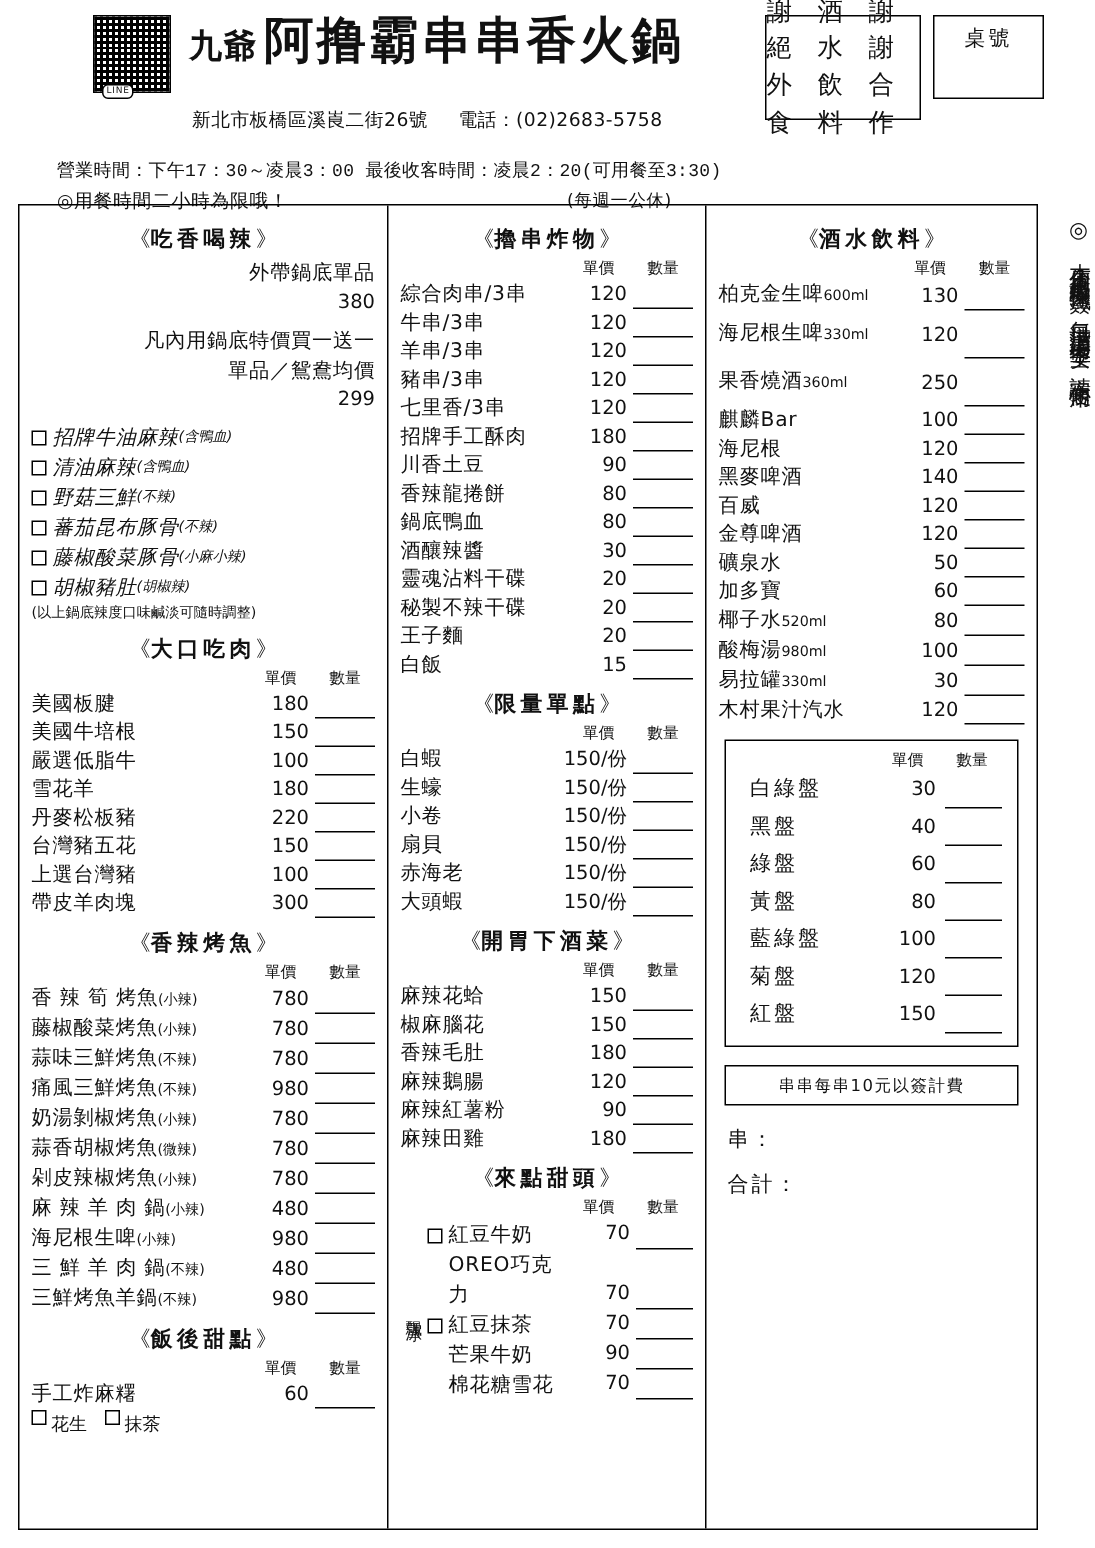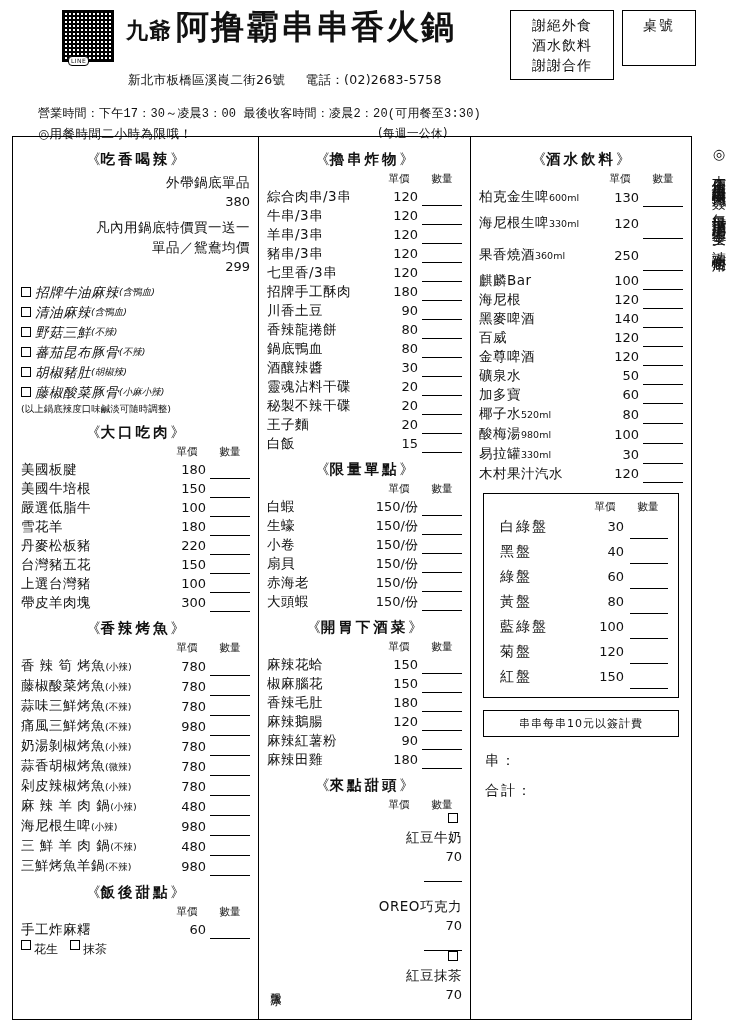--- a/index.html
+++ b/index.html
@@ -46,22 +46,22 @@
   }
   .addr-line { margin-left:118px; font-size:12.5px; margin-top:4px; letter-spacing:.3px; }
   .addr-line .tel { margin-left:16px; }
   .hours-line { margin-left:28px; font-size:12px; margin-top:16px; letter-spacing:.2px;font-family:Liberation Mono, monospace; }
   .note-line { margin-left:28px; font-size:12.5px; margin-top:4px; letter-spacing:.5px; }
   .note-line .closed { float:right; margin-right:272px; font-size:11.5px; }
 
   .hdr-boxes { position:absolute; right:34px; top:10px; display:flex; }
   .box-nodine {
     border:1px solid #000; width:104px; height:70px;
-    display:flex; flex-direction:column; justify-content:center; align-items:center;
-    font-size:14px; line-height:1.45; letter-spacing:1px;
+    display:flex; flex-direction:row; justify-content:center; align-items:center;
+    font-size:17px; line-height:1.45; letter-spacing:1px;
   }
   .box-table {
     border:1px solid #000; width:74px; height:56px; margin-left:8px;
     display:flex; justify-content:center; align-items:flex-start; padding-top:6px;
     font-size:14px; letter-spacing:2px;
   }
 
   
   .vert-right {
     position:absolute; right:4px; top:146px; width:26px; height:700px;
@@ -133,21 +133,21 @@
 
   
   .sweet-wrap { display:flex; }
   .sweet-vert {
     writing-mode:vertical-rl; text-orientation:upright;
     font-size:11px; letter-spacing:1px; line-height:1.05;
     width:16px; display:flex; align-items:center; justify-content:center;
     margin-right:2px;
   }
   .sweet-items { flex:1; }
-  .chkrow { display:flex; align-items:flex-end; font-size:13.5px; line-height:20px;flex-direction:column; }
+  .chkrow { display:flex; align-items:flex-end; font-size:13.5px; line-height:20px; }
   .chkrow .box { width:10px; height:10px; border:1px solid #000; margin-right:4px; margin-bottom:4px; flex:none; }
   .chkrow .nm { flex:1; letter-spacing:.5px; }
   .chkrow .pr { width:40px; text-align:right; font-size:13px; }
   .chkrow .qty { width:38px; border-bottom:1px solid #000; height:15px; margin-left:4px; }
 
   .opt-row { display:flex; font-size:12px; line-height:18px; margin-top:1px; }
   .opt-row .chk2 { display:flex; align-items:flex-start; margin-right:12px; }
   .opt-row .box { width:10px; height:10px; border:1px solid #000; margin-right:3px; }
 </style>
 </head>
@@ -226,27 +226,27 @@
           <span>野菇三鮮</span>
             <span class="sub">(不辣)</span>
           </div>
         <div class="chk">
             <span class="box"></span>
           <span>蕃茄昆布豚骨</span>
             <span class="sub">(不辣)</span>
           </div>
         <div class="chk">
             <span class="box"></span>
+          <span>藤椒酸菜豚骨</span>
+            <span class="sub">(小麻小辣)</span>
+          </div>
+        <div class="chk">
+            <span class="box"></span>
           <span>胡椒豬肚</span>
             <span class="sub">(胡椒辣)</span>
-          </div>
-        <div class="chk">
-            <span class="box"></span>
-          <span>藤椒酸菜豚骨</span>
-            <span class="sub">(小麻小辣)</span>
           </div>
 
         <div class="small-note">(以上鍋底辣度口味鹹淡可隨時調整)</div>
 
         <div class="sect">
           <span class="brk">《</span><span>大口吃肉</span><span class="brk">》</span>
         </div>
         <div class="colhdr">
           <span class="ch-price">單價</span>
           <span class="ch-qty">數量</span>

